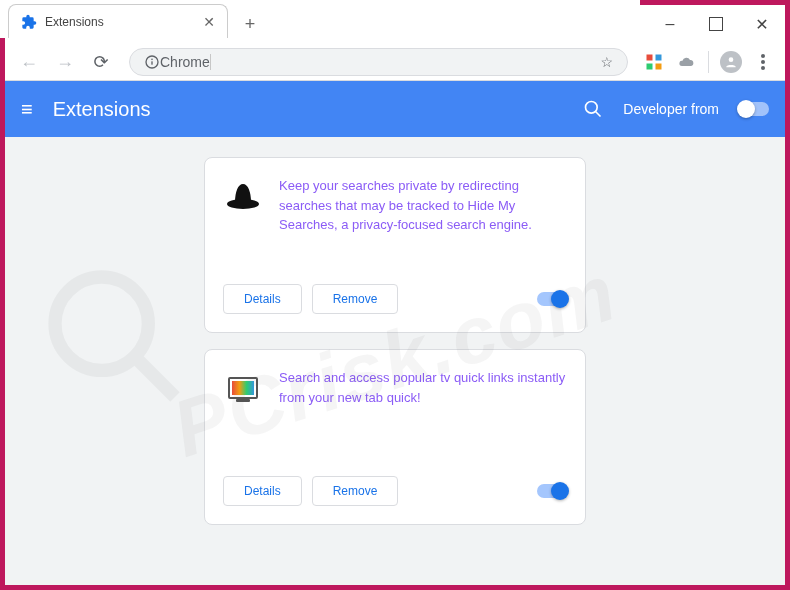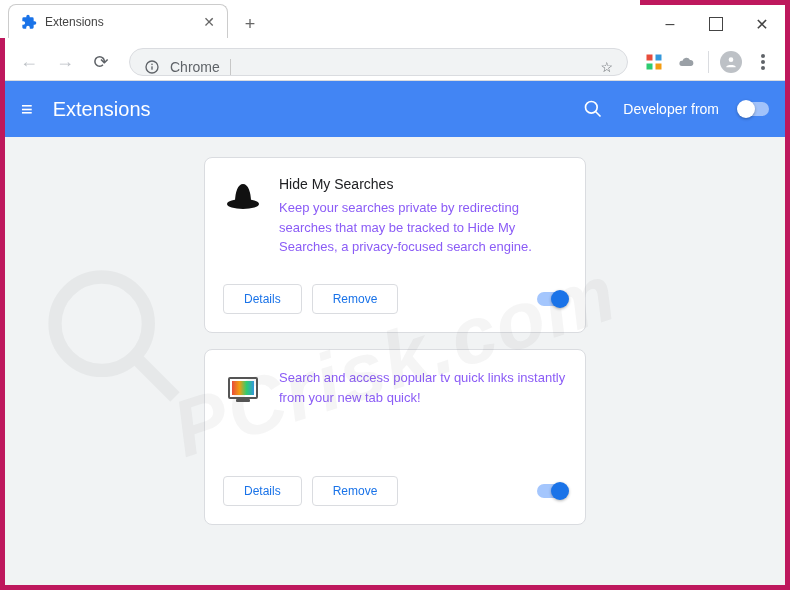--- a/index.html
+++ b/index.html
@@ -11,21 +11,21 @@
 .title-bar-btn { width: 46px; height: 38px; display: flex; align-items: center; justify-content: center; color: #444; cursor: pointer; }
 
 .tab-strip { height: 38px; background: #fff; display: flex; align-items: flex-end; padding-left: 8px; position: absolute; top: 0; left: 0; right: 150px; }
 .tab { height: 34px; background: #fff; border: 1px solid #ccc; border-bottom: none; border-radius: 8px 8px 0 0; display: flex; align-items: center; padding: 0 12px; min-width: 220px; gap: 8px; color: #444; font-size: 12px; }
 .tab-close { margin-left: auto; font-size: 14px; color: #666; }
 .new-tab-btn { width: 28px; height: 28px; display: flex; align-items: center; justify-content: center; margin-left: 8px; font-size: 18px; color: #666; border-radius: 50%; }
 
 .toolbar-row { height: 38px; border-bottom: 1px solid #dadce0; display: flex; align-items: center; padding: 0 8px; gap: 4px; }
 .nav-btn { width: 32px; height: 32px; border-radius: 50%; display: flex; align-items: center; justify-content: center; color: #5f6368; font-size: 18px; }
 .nav-btn.disabled { color: #bdc1c6; }
-.url-bar { flex: 1; height: 28px; background: #f1f3f4; border: 1px solid #dadce0; border-radius: 14px; margin: 0 8px; display: flex; align-items: flex-end; padding: 0 14px; gap: 10px; color: #5f6368; font-size: 14px; }
+.url-bar { flex: 1; height: 28px; background: #f1f3f4; border: 1px solid #dadce0; border-radius: 14px; margin: 0 8px; display: flex; align-items: center; padding: 0 14px; color: #5f6368; font-size: 14px; }
 .url-bar .scheme { color: #5f6368; }
 .url-bar .divider { width: 1px; height: 16px; background: #c7c7c7; }
 .url-bar .path { color: #202124; }
 .url-actions { margin-left: auto; display: flex; gap: 14px; align-items: center; }
 .icon-btn { width: 28px; height: 28px; display: flex; align-items: center; justify-content: center; color: #5f6368; }
 
 .ext-header { height: 56px; background: #4285f4; color: #fff; display: flex; align-items: center; padding: 0 16px; gap: 20px; }
 .ext-header .menu { font-size: 20px; }
 .ext-header .title { font-size: 20px; font-weight: 400; }
 .ext-header .spacer { flex: 1; }
@@ -155,21 +155,20 @@
 
     <div class="card">
       <div class="card-top">
         <div class="card-icon">
           <svg width="34" height="28" viewBox="0 0 34 28" fill="#111">
               <ellipse cx="17" cy="22" rx="16" ry="5"></ellipse>
               <path d="M9 20c0-10 3-18 8-18s8 8 8 18z"></path>
             </svg>
         </div>
         <div class="card-text">
-          <h3>Hide My Searches</h3>
           <p>Keep your searches private by redirecting searches that may be tracked to Hide My Searches, a privacy-focused search engine.</p>
         </div>
       </div>
       <div class="card-bottom">
         <button class="outline-btn">Details</button>
         <button class="outline-btn">Remove</button>
         <span class="spacer"></span>
         <div class="card-toggle-track">
             <div class="card-toggle-thumb"></div>
           </div>

